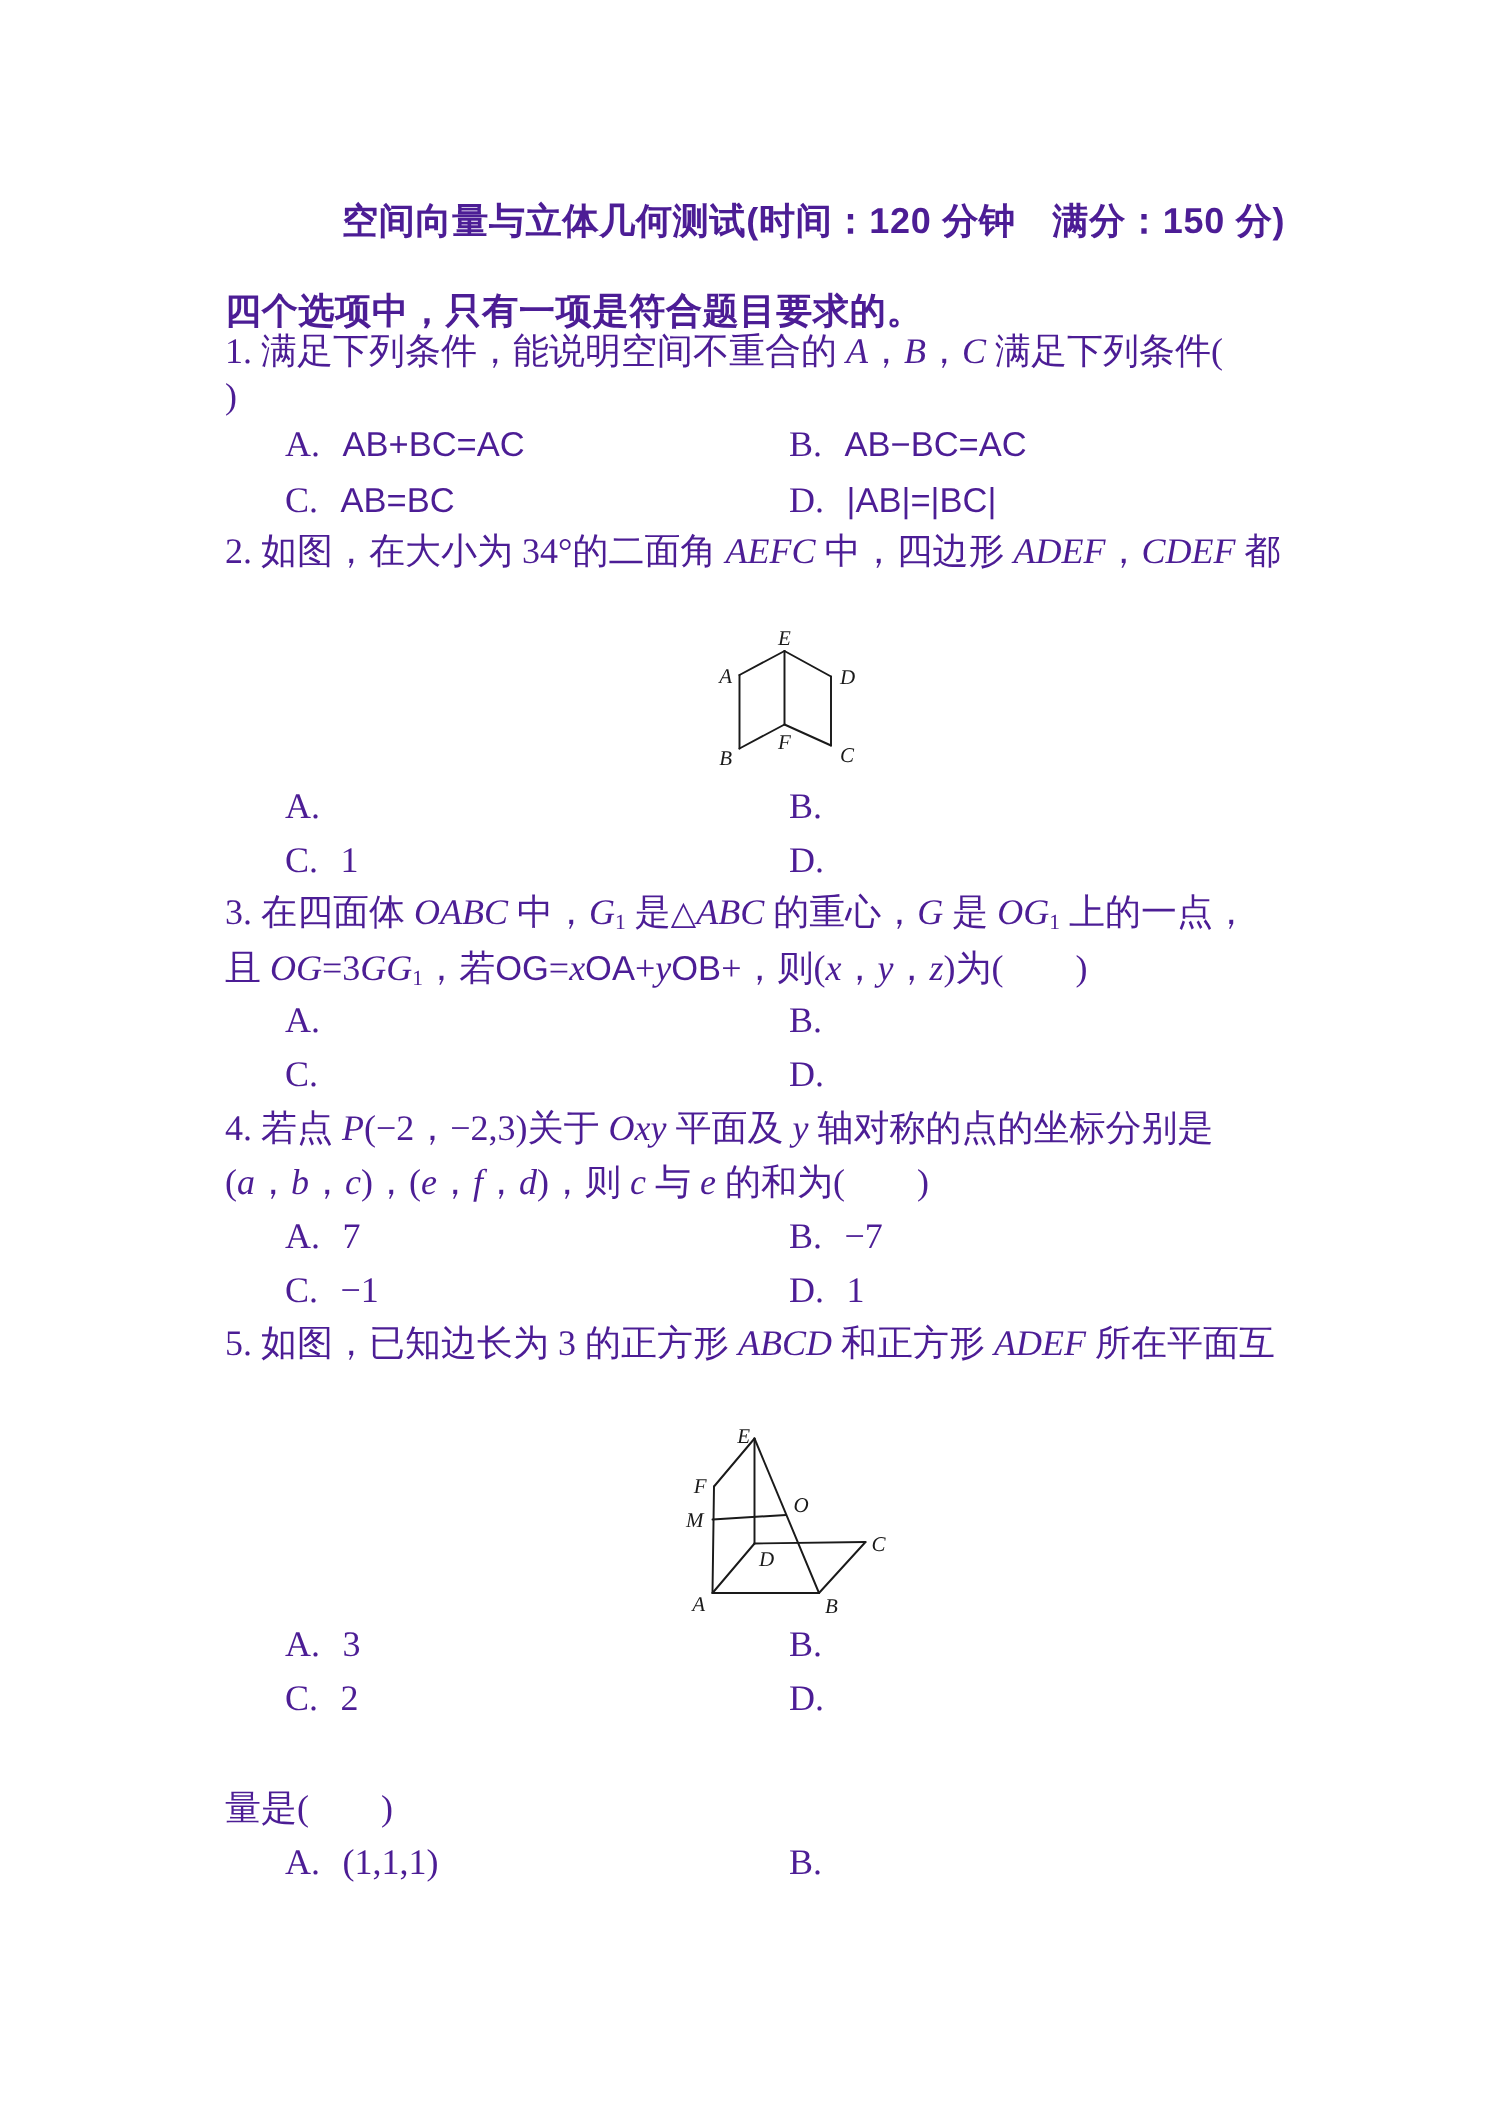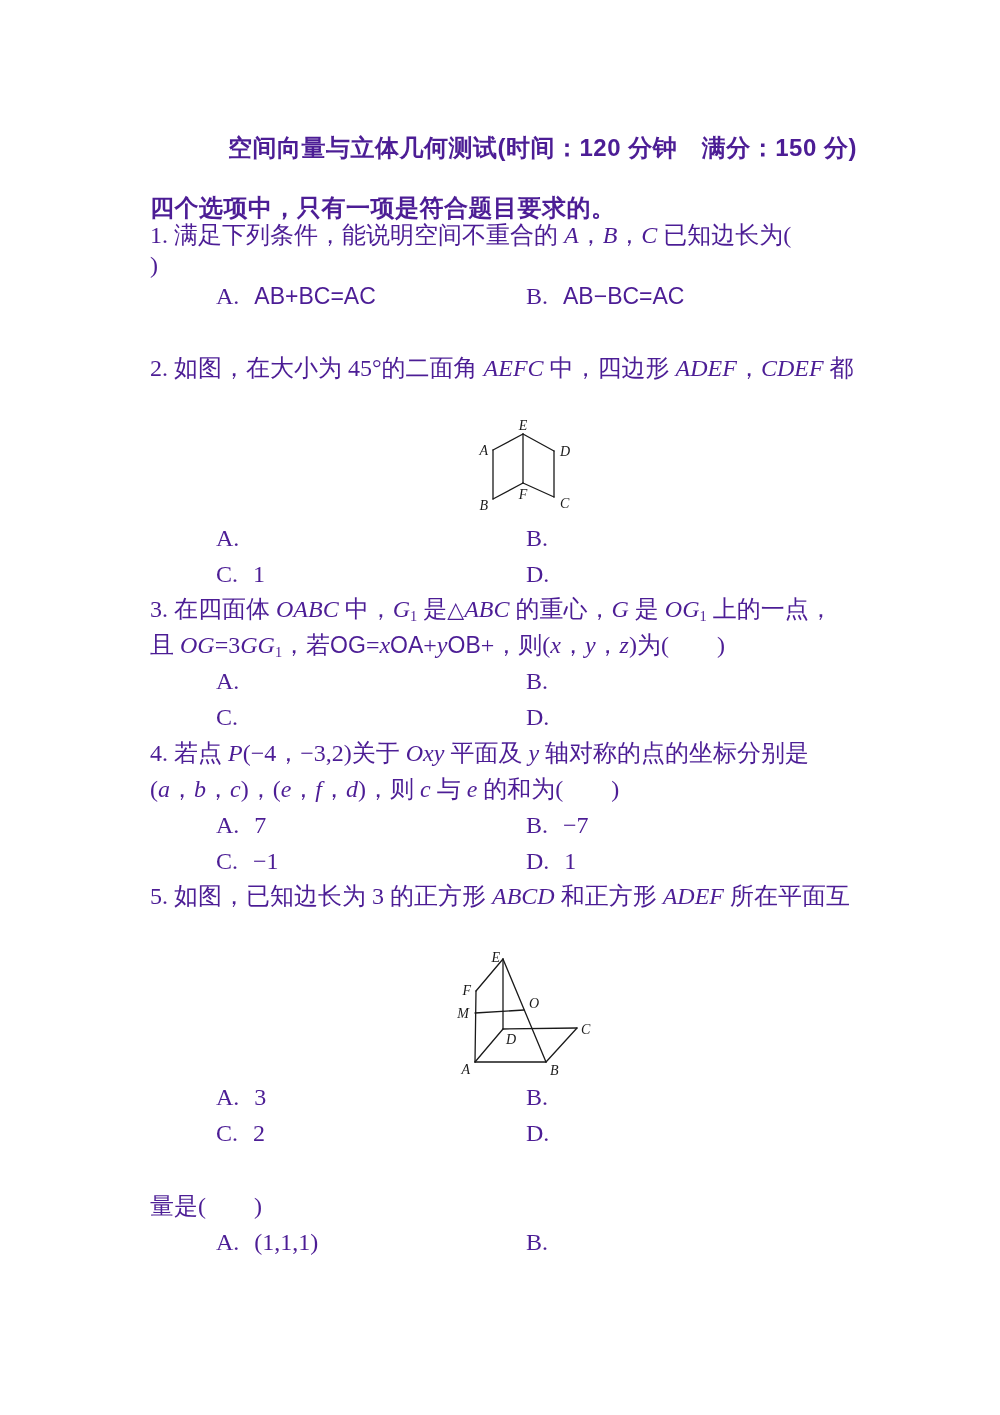--- a/index.html
+++ b/index.html
@@ -13,46 +13,50 @@
     font-size:24px; line-height:27px; white-space:pre;
   }
   .hei { font-family:"Liberation Sans", sans-serif; font-weight:700; letter-spacing:0.5px; }
   .title-line { left:228px; width:640px; }
   .seg .it  { font-style:italic; }
   .seg .vec { font-family:"Liberation Sans", sans-serif; font-size:23px; }
   .seg .sym { font-family:"DejaVu Sans", sans-serif; font-size:22px; }
   .seg .sub { font-size:60%; vertical-align:-0.25em; }
   .opt-row { height:30px; }
   .opt { position:absolute; top:0; white-space:pre; }
-  .opt-left  { left:66px; }
+  .opt-left  { left:40px; }
   .opt-right { left:376px; }
   .opt-label { margin-right:15px; }
   .fig { position:absolute; }
   .fig line { stroke:#1a1a1a; stroke-width:1.3; stroke-linecap:round; }
   .fig text {
     font-family:"Liberation Serif", serif; font-style:italic;
     font-size:14px; fill:#1a1a1a;
   }
 </style>
 </head>
 <body>
 
 <div class="page">
 
   <div class="line hei title-line" style="top:134px">空间向量与立体几何测试(时间：120 分钟　满分：150 分)</div>
   <div class="line hei" style="top:194px">四个选项中，只有一项是符合题目要求的。</div>
 
-  <div class="line seg" style="top:222px"><span class="cn">1. 满足下列条件，能说明空间不重合的 </span><span class="it">A</span><span class="cn">，</span><span class="it">B</span><span class="cn">，</span><span class="it">C</span><span class="cn"> 已知边长为(</span></div>
+  <div class="line seg" style="top:222px"><span class="cn">1. 满足下列条件，能说明空间不重合的 </span><span class="it">A</span><span class="cn">，</span><span class="it">B</span><span class="cn">，</span><span class="it">C</span><span class="cn"> 满足下列条件(</span></div>
   <div class="line seg" style="top:252px"><span class="cn">)</span></div>
   <div class="line opt-row" style="top:283px">
     <span class="opt opt-left seg"><span class="opt-label">A.</span><span><span class="vec">AB+BC=AC</span></span></span>
     <span class="opt opt-right seg"><span class="opt-label">B.</span><span><span class="vec">AB−BC=AC</span></span></span>
   </div>
+  <div class="line opt-row" style="top:320px">
+    <span class="opt opt-left seg"><span class="opt-label">C.</span><span><span class="vec">AB=BC</span></span></span>
+    <span class="opt opt-right seg"><span class="opt-label">D.</span><span><span class="vec">|AB|=|BC|</span></span></span>
+  </div>
 
-  <div class="line seg" style="top:355px"><span class="cn">2. 如图，在大小为 45°的二面角 </span><span class="it">AEFC</span><span class="cn"> 中，四边形 </span><span class="it">ADEF</span><span class="cn">，</span><span class="it">CDEF</span><span class="cn"> 都</span></div>
+  <div class="line seg" style="top:355px"><span class="cn">2. 如图，在大小为 34°的二面角 </span><span class="it">AEFC</span><span class="cn"> 中，四边形 </span><span class="it">ADEF</span><span class="cn">，</span><span class="it">CDEF</span><span class="cn"> 都</span></div>
 
   <svg class="fig" style="left:460px; top:418px;" width="130" height="100" viewBox="0 0 130 100">
     <line x1="63" y1="16" x2="33" y2="32"></line>
     <line x1="63" y1="16" x2="94" y2="33"></line>
     <line x1="63" y1="16" x2="63" y2="65"></line>
     <line x1="33" y1="32" x2="33" y2="81"></line>
     <line x1="63" y1="65" x2="33" y2="81"></line>
     <line x1="63" y1="65" x2="94" y2="79"></line>
     <line x1="94" y1="33" x2="94" y2="79"></line>
     <text x="63" y="12" text-anchor="middle">E</text>
@@ -76,21 +80,21 @@
   <div class="line seg" style="top:632px"><span class="cn">且 </span><span class="it">OG</span><span class="rm">=3</span><span class="it">GG</span><span class="sub">1</span><span class="cn">，若</span><span class="vec">OG</span><span class="rm">=</span><span class="it">x</span><span class="vec">OA</span><span class="rm">+</span><span class="it">y</span><span class="vec">OB</span><span class="rm">+</span><span class="cn">，则(</span><span class="it">x</span><span class="cn">，</span><span class="it">y</span><span class="cn">，</span><span class="it">z</span><span class="cn">)为(  )</span></div>
   <div class="line opt-row" style="top:668px">
     <span class="opt opt-left seg"><span class="opt-label">A.</span><span></span></span>
     <span class="opt opt-right seg"><span class="opt-label">B.</span><span></span></span>
   </div>
   <div class="line opt-row" style="top:704px">
     <span class="opt opt-left seg"><span class="opt-label">C.</span><span></span></span>
     <span class="opt opt-right seg"><span class="opt-label">D.</span><span></span></span>
   </div>
 
-  <div class="line seg" style="top:740px"><span class="cn">4. 若点 </span><span class="it">P</span><span class="cn">(−4，−3,2)关于 </span><span class="it">Oxy</span><span class="cn"> 平面及 </span><span class="it">y</span><span class="cn"> 轴对称的点的坐标分别是</span></div>
+  <div class="line seg" style="top:740px"><span class="cn">4. 若点 </span><span class="it">P</span><span class="cn">(−2，−2,3)关于 </span><span class="it">Oxy</span><span class="cn"> 平面及 </span><span class="it">y</span><span class="cn"> 轴对称的点的坐标分别是</span></div>
   <div class="line seg" style="top:776px"><span class="rm">(</span><span class="it">a</span><span class="cn">，</span><span class="it">b</span><span class="cn">，</span><span class="it">c</span><span class="cn">)，(</span><span class="it">e</span><span class="cn">，</span><span class="it">f</span><span class="cn">，</span><span class="it">d</span><span class="cn">)，则 </span><span class="it">c</span><span class="cn"> 与 </span><span class="it">e</span><span class="cn"> 的和为(  )</span></div>
   <div class="line opt-row" style="top:812px">
     <span class="opt opt-left seg"><span class="opt-label">A.</span><span><span class="rm">7</span></span></span>
     <span class="opt opt-right seg"><span class="opt-label">B.</span><span><span class="rm">−7</span></span></span>
   </div>
   <div class="line opt-row" style="top:848px">
     <span class="opt opt-left seg"><span class="opt-label">C.</span><span><span class="rm">−1</span></span></span>
     <span class="opt opt-right seg"><span class="opt-label">D.</span><span><span class="rm">1</span></span></span>
   </div>
 

